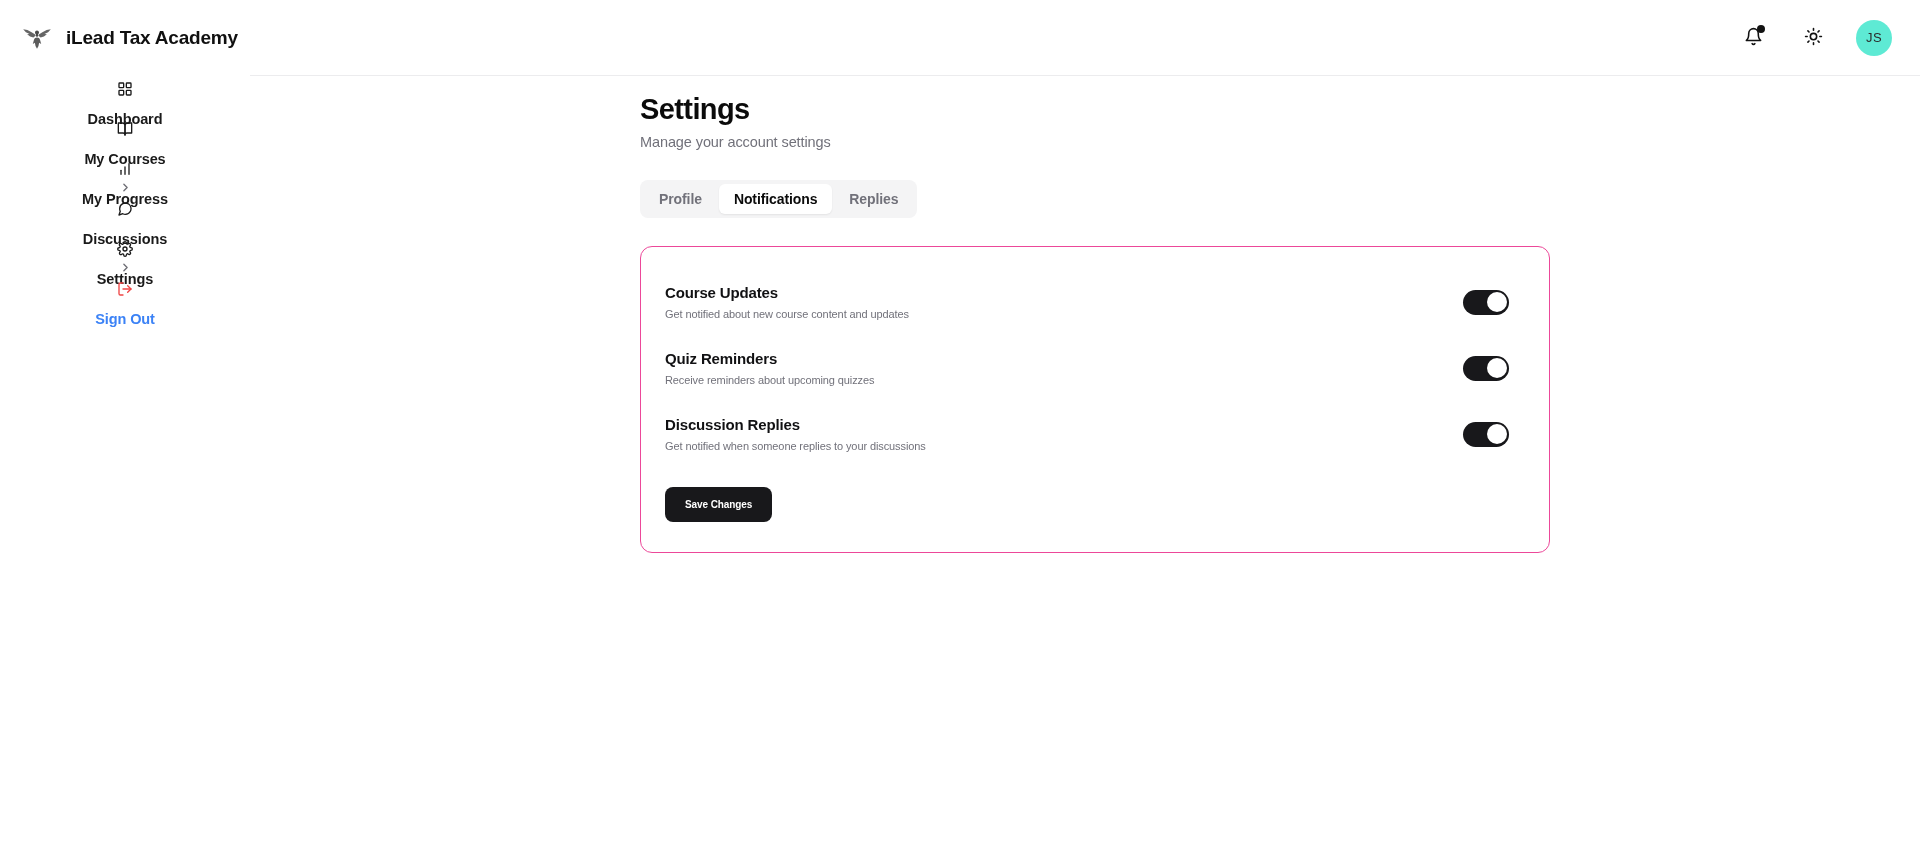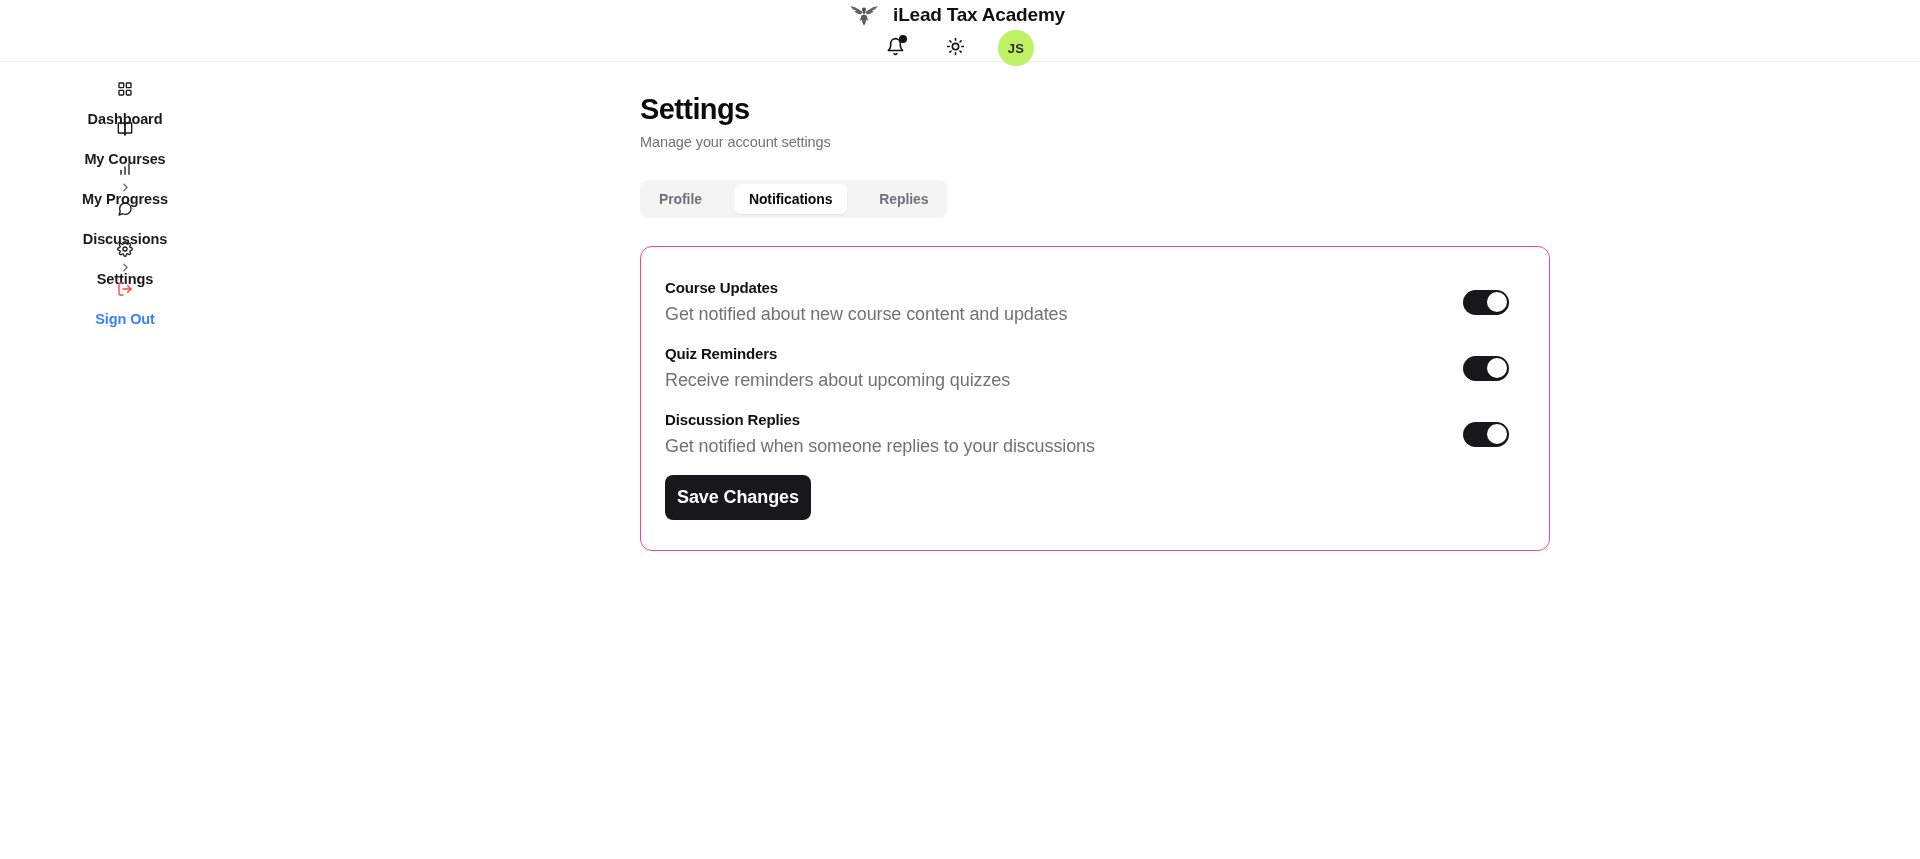--- a/index.html
+++ b/index.html
@@ -11,28 +11,27 @@
     font-family: "Liberation Sans", sans-serif;
     color: #111111;
     overflow: hidden;
   }
 
   
   .topbar {
     position: absolute;
     top: 0; left: 0;
     width: 1920px;
-    height: 62px;
+    height: 76px;
     background: #ffffff;
     border-bottom: 1px solid #ececee;
     display: flex;
     align-items: center;
     justify-content: space-between;
     padding: 0 28px 0 20px;
-    flex-direction: column;
   }
   .brand {
     display: flex;
     align-items: center;
     gap: 12px;
   }
   .brand-logo {
     width: 34px; height: 30px;
     display: flex; align-items: center; justify-content: center;
     color: #4a4a4a;
@@ -60,24 +59,24 @@
   .notif-dot {
     position: absolute;
     top: 4px; right: 5px;
     width: 8px; height: 8px;
     border-radius: 50%;
     background: #121212;
   }
   .avatar {
     width: 36px; height: 36px;
     border-radius: 50%;
-    background: #bef264;
+    background: #5eead4;
     color: #2b2b2b;
     font-size: 13px;
-    font-weight: 700;
+    font-weight: 400;
     display: flex; align-items: center; justify-content: center;
     letter-spacing: 0.3px;
     cursor: pointer;
   }
 
   
   .sidebar {
     position: absolute;
     top: 62px; left: 0;
     width: 250px;
@@ -142,21 +141,21 @@
   }
 
   
   .tabs {
     margin-top: 30px;
     display: inline-flex;
     align-items: center;
     background: #f4f4f5;
     border-radius: 8px;
     padding: 4px;
-    gap: 17px;
+    gap: 2px;
   }
   .tab {
     font-size: 14px;
     font-weight: 600;
     color: #71717a;
     padding: 7px 15px;
     border-radius: 6px;
     cursor: pointer;
     letter-spacing: -0.1px;
     white-space: nowrap;
@@ -187,21 +186,21 @@
   .setting-text { max-width: 700px; }
   .setting-title {
     font-size: 15px;
     font-weight: 700;
     color: #111113;
     letter-spacing: -0.15px;
     line-height: 1.35;
   }
   .setting-desc {
     margin-top: 4px;
-    font-size: 18px;
+    font-size: 11px;
     color: #71717a;
     letter-spacing: -0.1px;
     line-height: 1.35;
   }
 
   
   .toggle {
     width: 46px; height: 25px;
     border-radius: 999px;
     background: #d4d4d8;
@@ -218,31 +217,32 @@
     width: 20px; height: 20px;
     border-radius: 50%;
     background: #ffffff;
     box-shadow: 0 1px 2px rgba(0,0,0,0.2);
     transition: left 0.15s;
   }
   .toggle.on .knob { left: 23.5px; }
 
   
   .save-btn {
+    margin-top: 12px;
     display: inline-flex;
     align-items: center;
     justify-content: center;
     background: #18181b;
     color: #ffffff;
-    font-size: 18px;
+    font-size: 10px;
     font-weight: 600;
     letter-spacing: -0.1px;
     border: none;
     border-radius: 8px;
-    padding: 12px 12px;
+    padding: 12px 20px;
     cursor: pointer;
     font-family: "Liberation Sans", sans-serif;
   }
 </style>
 </head>
 <body>
 
 <div class="topbar">
   <div class="brand">
     <span class="brand-logo">

